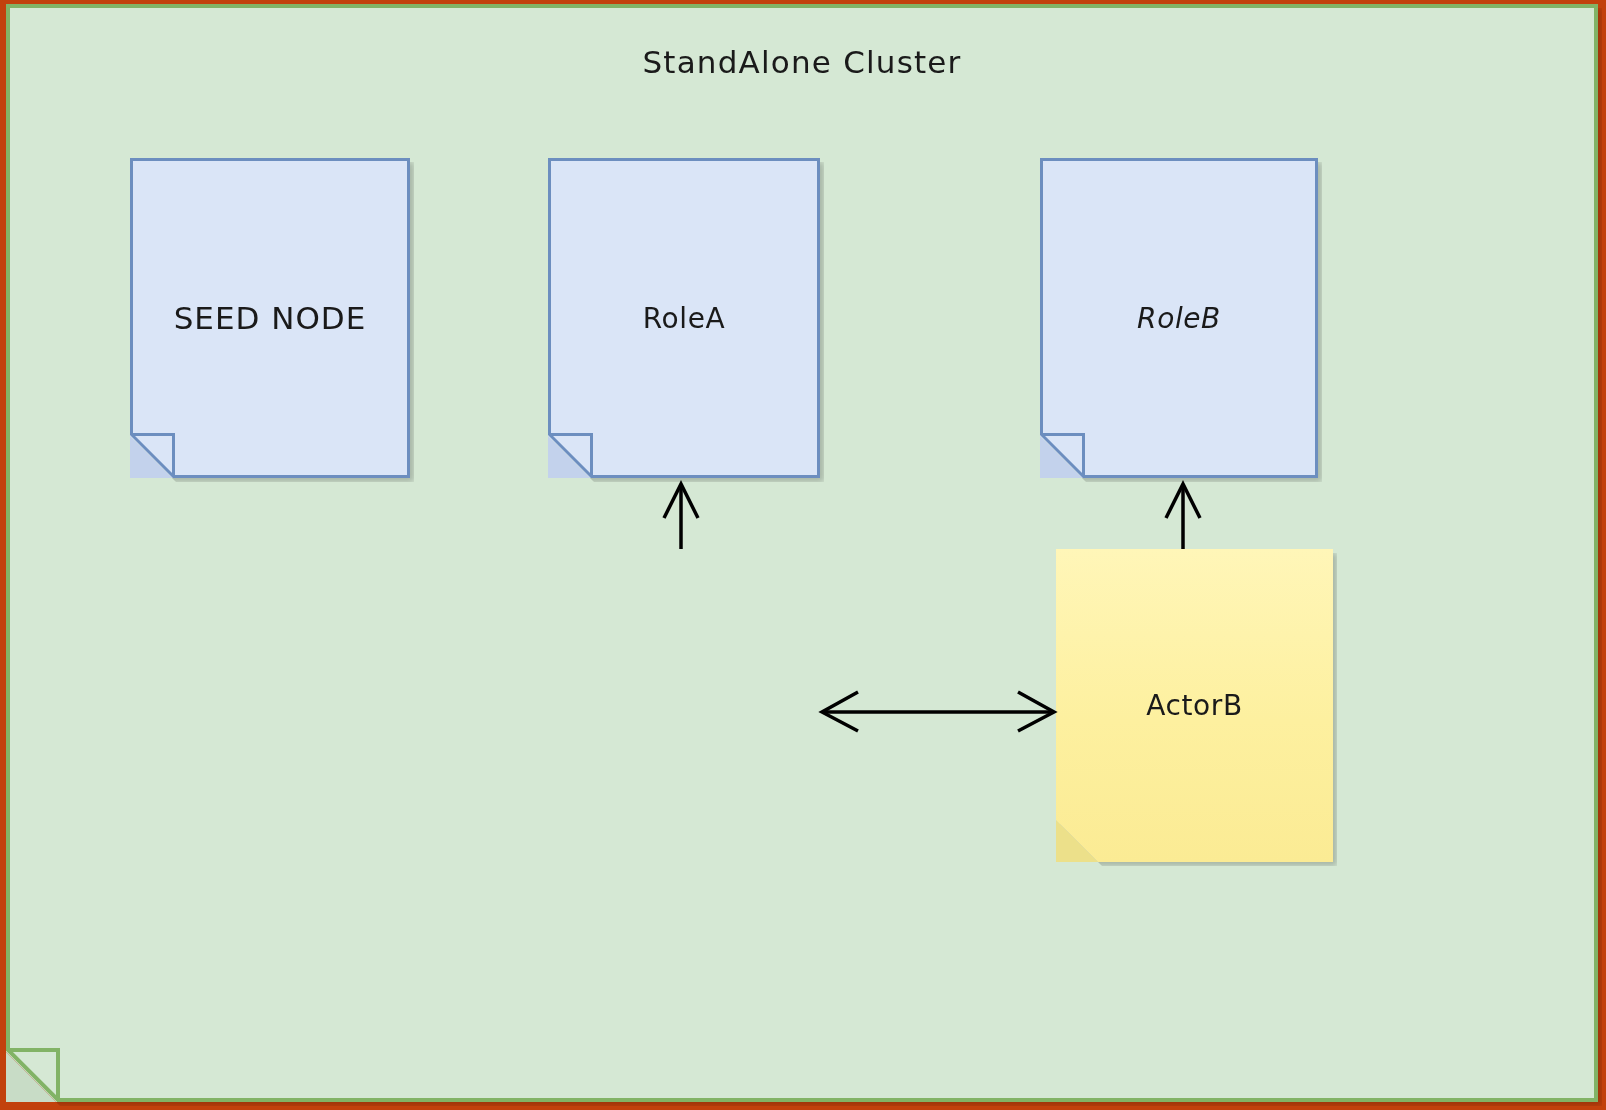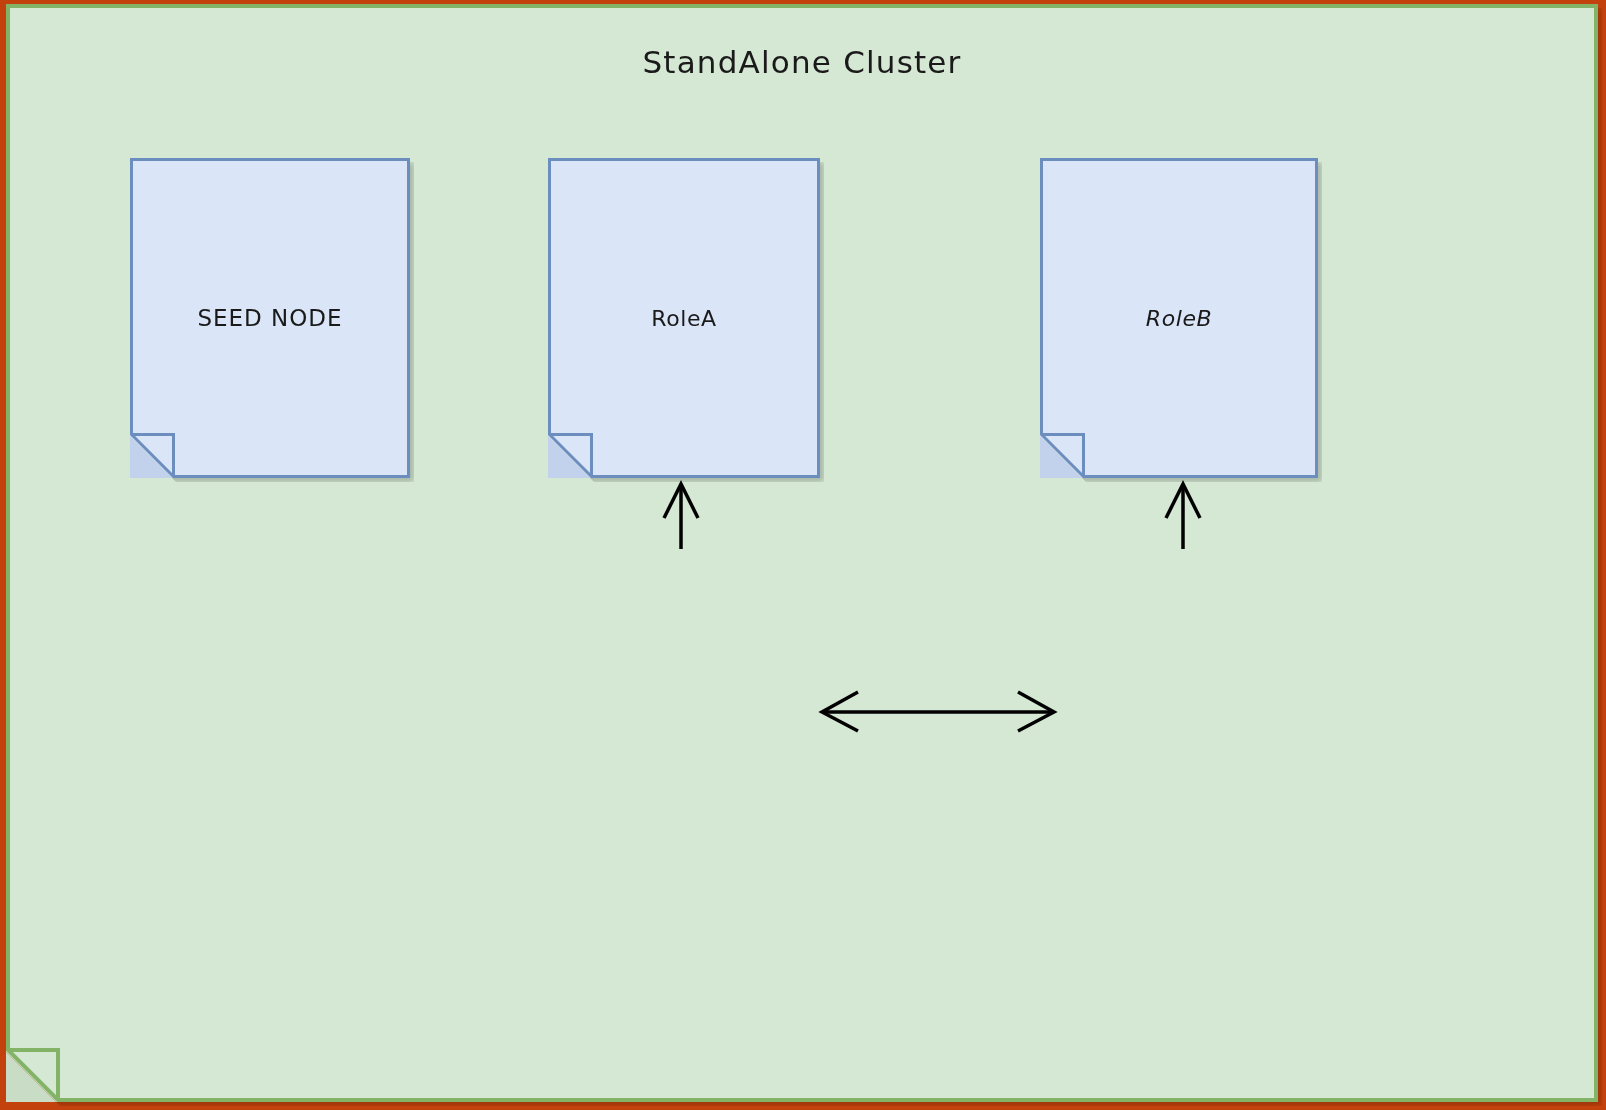--- a/index.html
+++ b/index.html
@@ -124,40 +124,40 @@
   .note .note-label {
     position: absolute;
     left: 0;
     top: 0;
     width: 100%;
     height: 100%;
     display: flex;
     align-items: center;
     justify-content: center;
     font-family: "DejaVu Sans", sans-serif;
-    font-size: 22px;
+    font-size: 28px;
     letter-spacing: 0.6px;
     color: #1a1a1a;
     white-space: nowrap;
   }
 
   
   .note.blue .note-body { background: #dae5f7; }
   .note.blue .note-fold { background: #c3d2ec; }
 
   
   .note.yellow .note-body {
     background: linear-gradient(180deg, #fff6b8 0%, #fdf09f 55%, #fbeb94 100%);
   }
   .note.yellow .note-fold { background: #ece08a; }
 
   
   .note-label.smallcaps {
     font-variant: small-caps;
-    font-size: 23px;
+    font-size: 31px;
     letter-spacing: 1px;
   }
 
   
   .arrows {
     position: absolute;
     left: 0;
     top: 0;
     width: 1606px;
     height: 1110px;
@@ -208,20 +208,26 @@
     <div class="note-body"></div>
     <div class="note-fold"></div>
     <svg class="note-outline" viewBox="0 0 278 320" preserveAspectRatio="none">
       <path d="M1.5,1.5 L276.5,1.5 L276.5,318.5 L43.5,318.5 L1.5,276.5 Z" fill="none" stroke="#6c8ebf" stroke-width="3"></path>
       <path d="M1.5,276.5 L43.5,276.5 L43.5,318.5" fill="none" stroke="#6c8ebf" stroke-width="3"></path>
     </svg>
     <div class="note-label">RoleB</div>
   </div>
 
 
+  <div class="note yellow" style="left:1056px; top:549px; width:277px; height:313px;">
+    <div class="note-shadow"></div>
+    <div class="note-body"></div>
+    <div class="note-fold"></div>
+    <div class="note-label">ActorB</div>
+  </div>
 
   <svg class="arrows" viewBox="0 0 1606 1110">
 
     <g>
       <line x1="681" y1="549" x2="681" y2="484" stroke="#000000" stroke-width="3.5"></line>
       <path d="M664,518 L681,484 L698,518" fill="none" stroke="#000000" stroke-width="3.5" stroke-linecap="butt"></path>
     </g>
 
     <g>
       <line x1="1183" y1="549" x2="1183" y2="484" stroke="#000000" stroke-width="3.5"></line>

